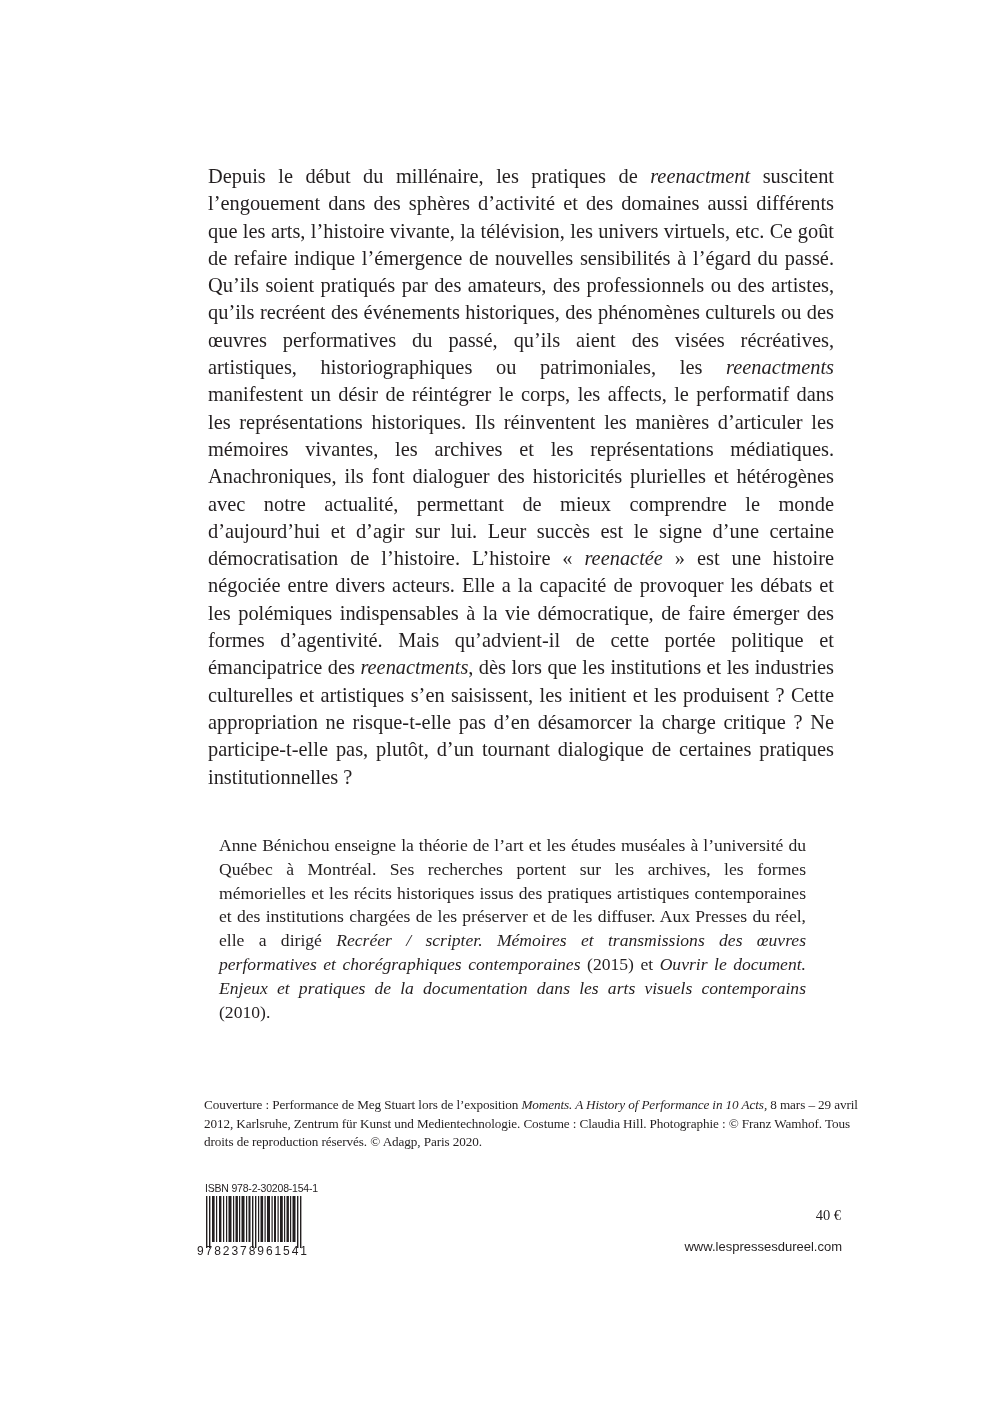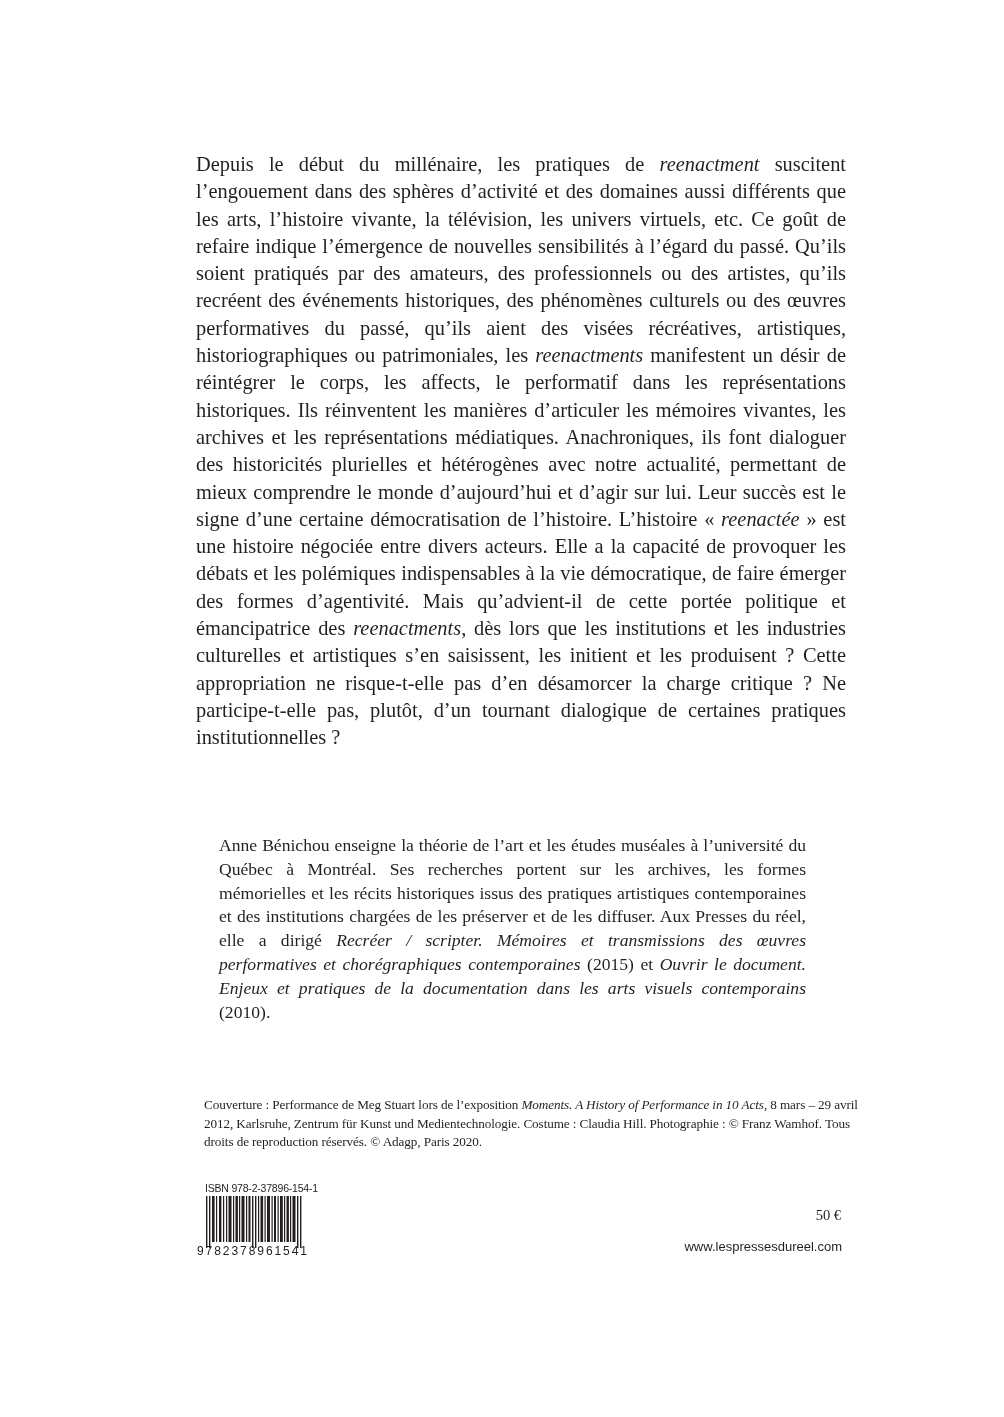--- a/index.html
+++ b/index.html
@@ -18,21 +18,21 @@
     .main-text {
       position: absolute;
       left: 196px;
       top: 151px;
       width: 650px;
       font-size: 20.4px;
       line-height: 27.3px;
       text-align: justify;
       hyphens: manual;
     }
-    .main-text p { margin: 0; }
+    .main-text p { margin: 12px; }
     .bio {
       position: absolute;
       left: 219px;
       top: 834px;
       width: 587px;
       font-size: 17.6px;
       line-height: 23.8px;
       text-align: justify;
     }
     .bio p { margin: 0; }
@@ -91,21 +91,21 @@
     <span>Anne Bénichou enseigne la théorie de l’art et les études muséales à l’uni­versité du Québec à Montréal. Ses recherches portent sur les archives, les formes mémorielles et les récits historiques issus des pratiques artis­tiques contemporaines et des institutions chargées de les préserver et de les diffuser. Aux Presses du réel, elle a dirigé </span><em>Recréer / scripter. Mémoires et transmissions des œuvres performatives et chorégraphiques contemporaines</em><span> (2015) et </span><em>Ouvrir le document. Enjeux et pratiques de la documentation dans les arts visuels contemporains</em><span> (2010).</span>
   </p>
 </div>
 
 <div class="credits">
   <p>
     <span>Couverture : Performance de Meg Stuart lors de l’exposition </span><em>Moments. A History of Performance in 10 Acts</em><span>, 8 mars – 29 avril 2012, Karlsruhe, Zentrum für Kunst und Medientechnologie. Costume : Claudia Hill. Photographie : © Franz Wamhof. Tous droits de reproduction réservés. © Adagp, Paris 2020.</span>
   </p>
 </div>
 
-<div class="isbn-label">ISBN 978-2-37896-154-1</div>
+<div class="isbn-label">ISBN 978-2-30208-154-1</div>
 
 <svg class="barcode" viewBox="0 0 120 60" xmlns="http://www.w3.org/2000/svg">
   <g fill="#231f20">
     <rect x="9" y="0" width="1.4" height="52"></rect>
     <rect x="12" y="0" width="1.4" height="52"></rect>
     <rect x="15" y="0" width="2.6" height="46"></rect>
     <rect x="19" y="0" width="1.2" height="46"></rect>
     <rect x="22" y="0" width="2.4" height="46"></rect>
     <rect x="26" y="0" width="1.2" height="46"></rect>
     <rect x="29" y="0" width="1.2" height="46"></rect>
@@ -129,14 +129,14 @@
     <rect x="87" y="0" width="1.2" height="46"></rect>
     <rect x="89.5" y="0" width="2.4" height="46"></rect>
     <rect x="93" y="0" width="1.2" height="46"></rect>
     <rect x="95.5" y="0" width="3" height="46"></rect>
     <rect x="100" y="0" width="1.4" height="52"></rect>
     <rect x="103" y="0" width="1.4" height="52"></rect>
   </g>
   <text x="0" y="59" font-family="Liberation Sans, DejaVu Sans, sans-serif" font-size="12" fill="#231f20" textLength="110" lengthAdjust="spacing">9782378961541</text>
 </svg>
 
-<div class="price">50 €</div>
+<div class="price">40 €</div>
 <div class="website">www.lespressesdureel.com</div>
 
 </body></html>

